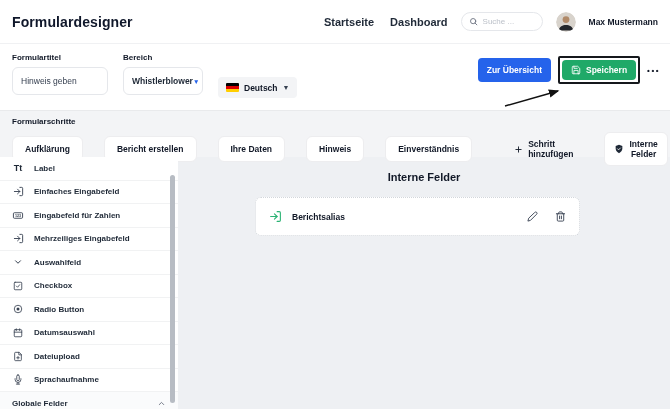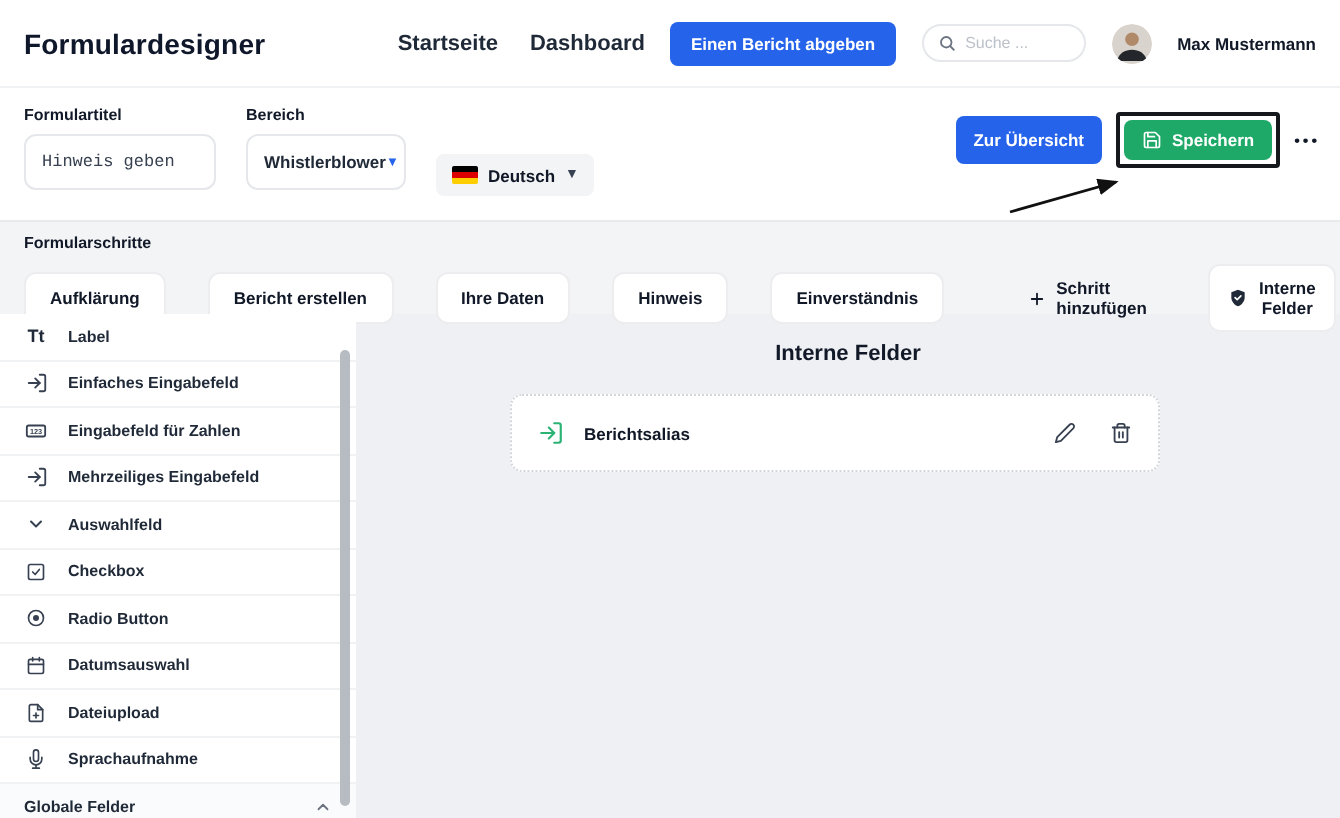--- a/index.html
+++ b/index.html
@@ -18,21 +18,21 @@
   .search-box input::placeholder { color:#bcc1c9; }
   .icon { display:inline-flex; align-items:center; justify-content:center; color:#374151; }
   .avatar { width:20px; height:20px; border-radius:50%; overflow:hidden; flex:0 0 auto; }
   .user-name { font-size:8.5px; font-weight:700; color:#111827; white-space:nowrap; }
 
   
   .toolbar { background:#fff; height:66px; padding:9px 12px; display:flex; position:relative; }
   .field-group { margin-right:15px; display:flex; flex-direction:column; }
   .field-label { font-size:8px; font-weight:700; color:#111827; margin-bottom:5px; }
   .text-input, .select-input { height:28px; border:1px solid #e5e7eb; border-radius:6px; background:#fff; font-size:8.5px; color:#374151; display:flex; align-items:center; padding:0 8px; }
-  .text-input input { border:none; outline:none; width:78px; font-size:8.5px; font-family:Liberation Mono, monospace; color:#374151; }
+  .text-input input { border:none; outline:none; width:78px; font-size:8.5px; font-family:Liberation Sans, sans-serif; color:#374151; }
   .select-input { width:80px; justify-content:space-between; font-weight:600; color:#1f2937; cursor:pointer; }
   .caret-blue { color:#2563eb; font-size:6.5px; }
   .lang-pill { align-self:flex-end; margin-bottom:3px; background:#f3f4f6; border-radius:4px; height:21px; display:flex; align-items:center; gap:5px; padding:0 8px; font-size:8.5px; font-weight:600; color:#111827; cursor:pointer; }
   .flag { width:13px; height:9px; display:flex; flex-direction:column; border-radius:1px; overflow:hidden; }
   .flag div { flex:1; }
   .chev { font-size:7px; color:#374151; }
   .toolbar-right { position:absolute; right:10px; top:12px; display:flex; align-items:center; gap:7px; }
   .btn-blue { background:#2563eb; color:#fff; border:none; border-radius:4px; font-size:8.5px; font-weight:700; padding:7px 9px; font-family:inherit; cursor:pointer; }
   .save-highlight { border:2px solid #15181c; border-radius:2px; padding:2px; background:#fff; }
   .btn-green { background:#1fa968; color:#fff; border:none; border-radius:4px; font-size:8.5px; font-weight:700; padding:5px 9px; font-family:inherit; display:flex; align-items:center; gap:5px; cursor:pointer; }
@@ -72,21 +72,20 @@
 <body>
 
 <div class="page">
 
   <div class="header">
     <div class="brand">Formulardesigner</div>
     <div class="nav">
       <span class="nav-link">Startseite</span>
       <span class="nav-link">Dashboard</span>
     </div>
-    <button class="report-btn">Einen Bericht abgeben</button>
     <div class="search-box">
       <span class="icon">
         <svg width="9" height="9" viewBox="0 0 24 24" fill="none" stroke="#6b7280" stroke-width="2.4" stroke-linecap="round">
             <circle cx="11" cy="11" r="7"></circle>
             <line x1="21" y1="21" x2="16.2" y2="16.2"></line>
           </svg>
       </span>
       <input type="text" placeholder="Suche ..." style="">
     </div>
     <div class="avatar">

